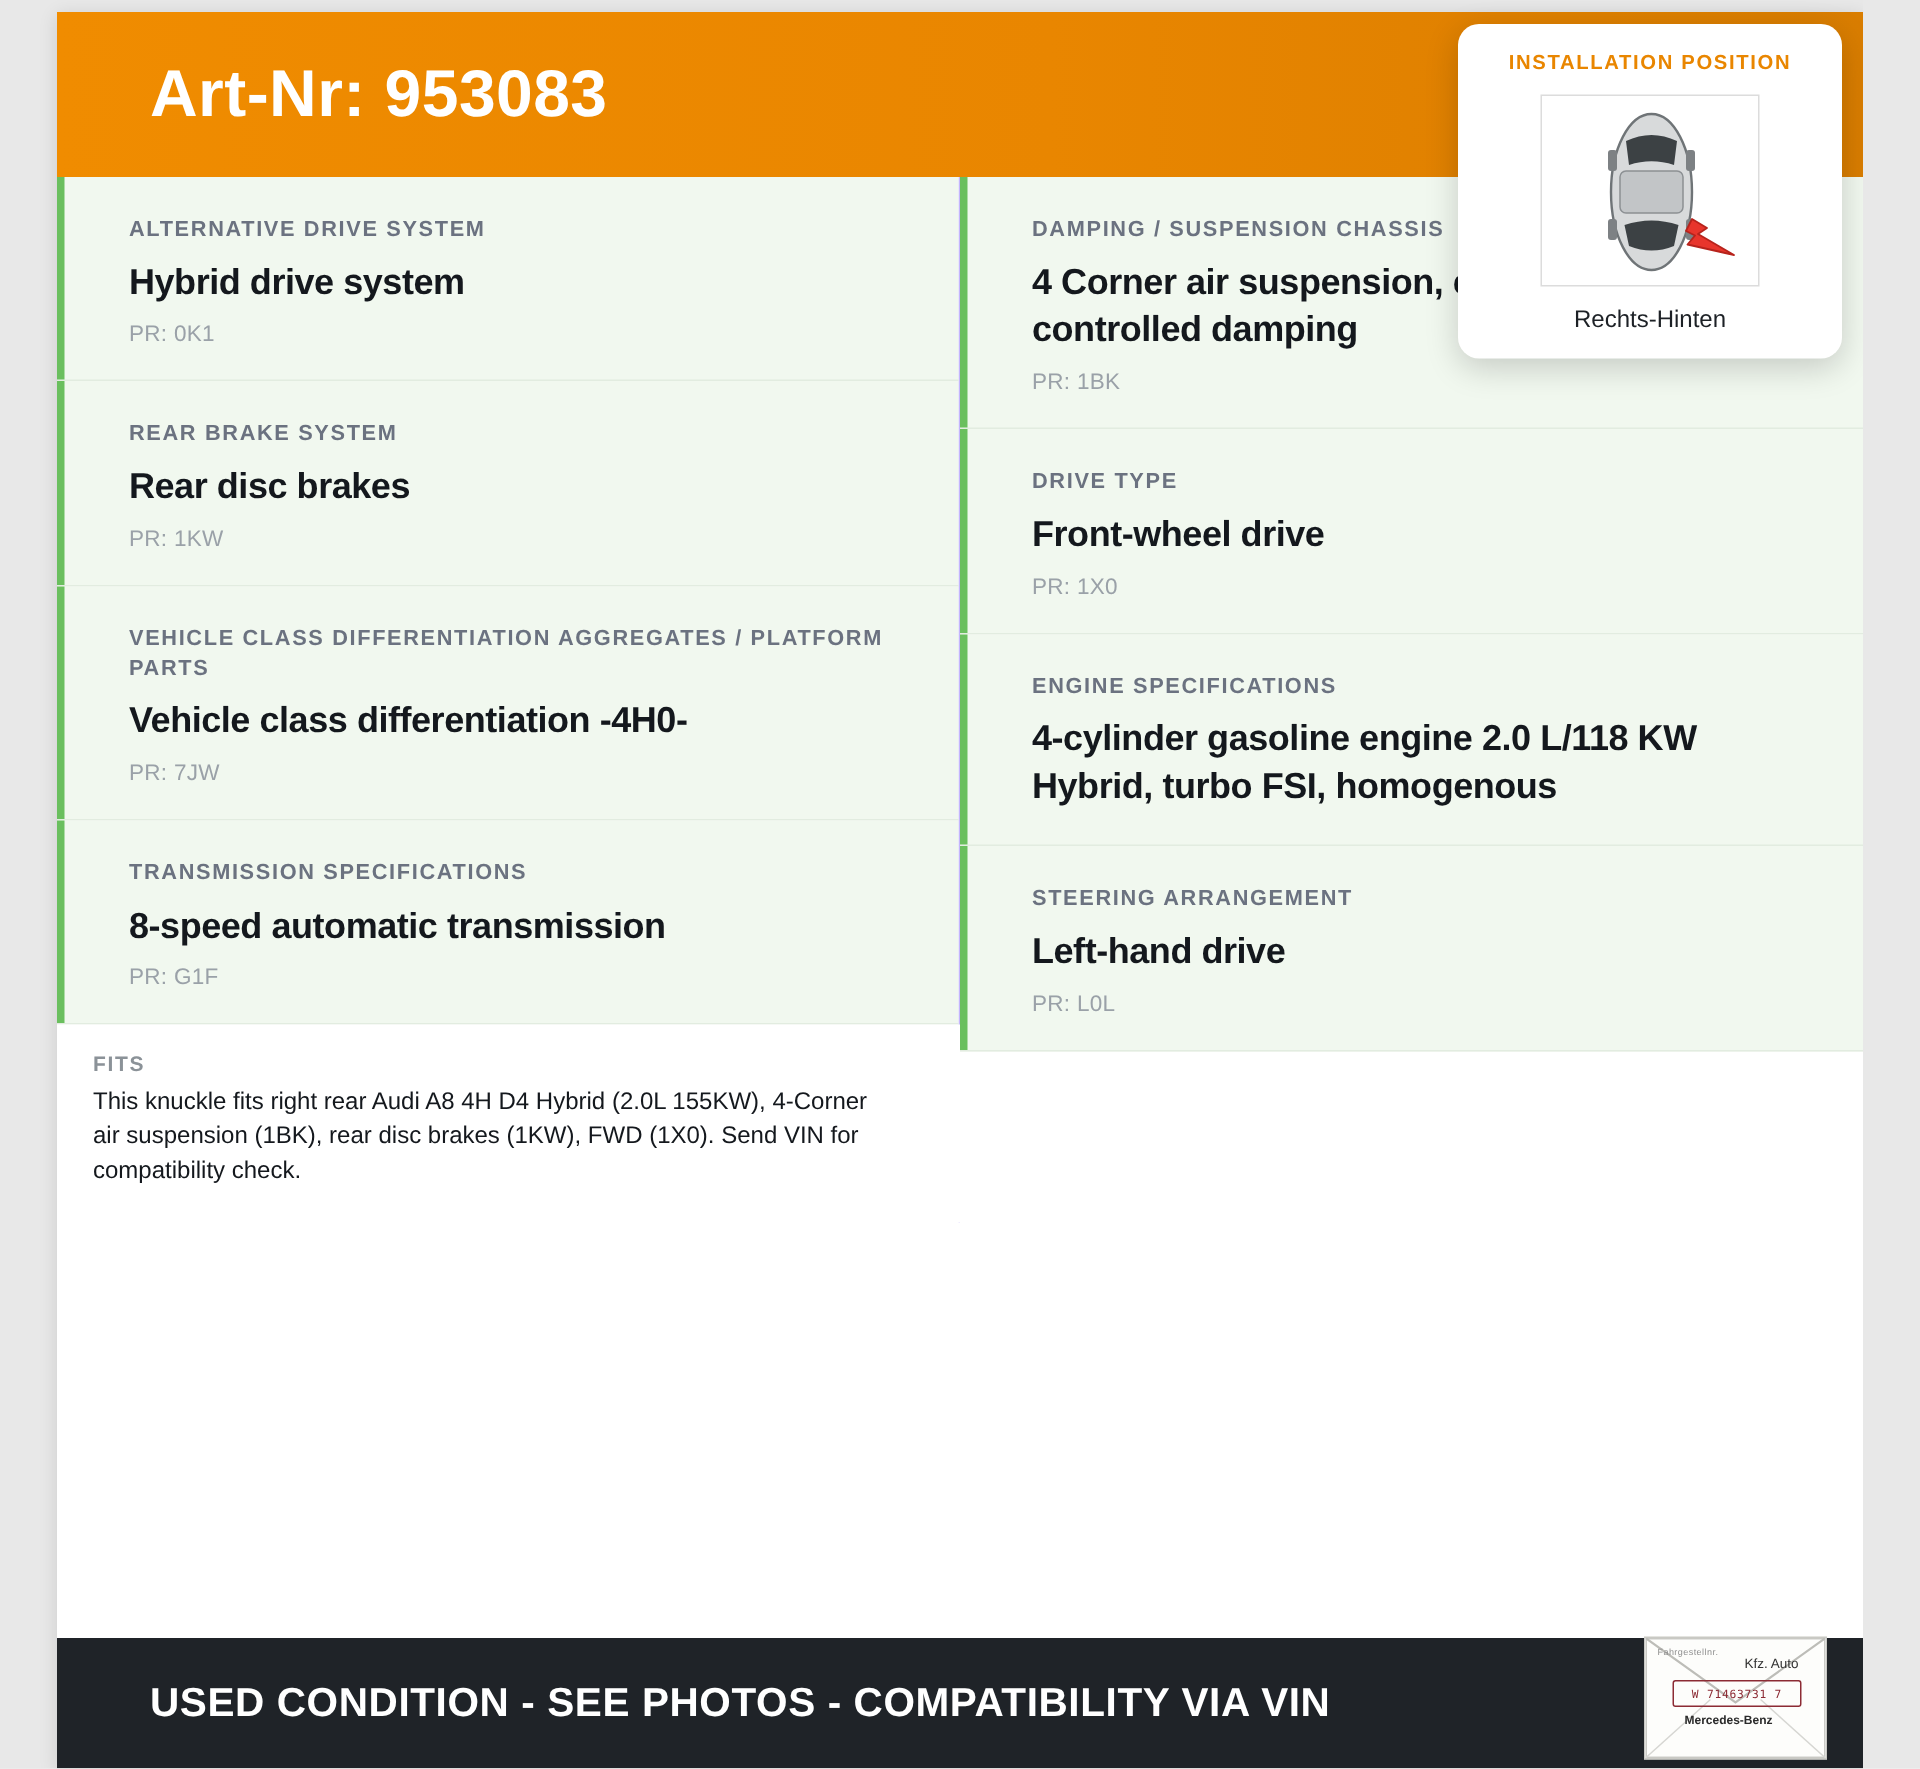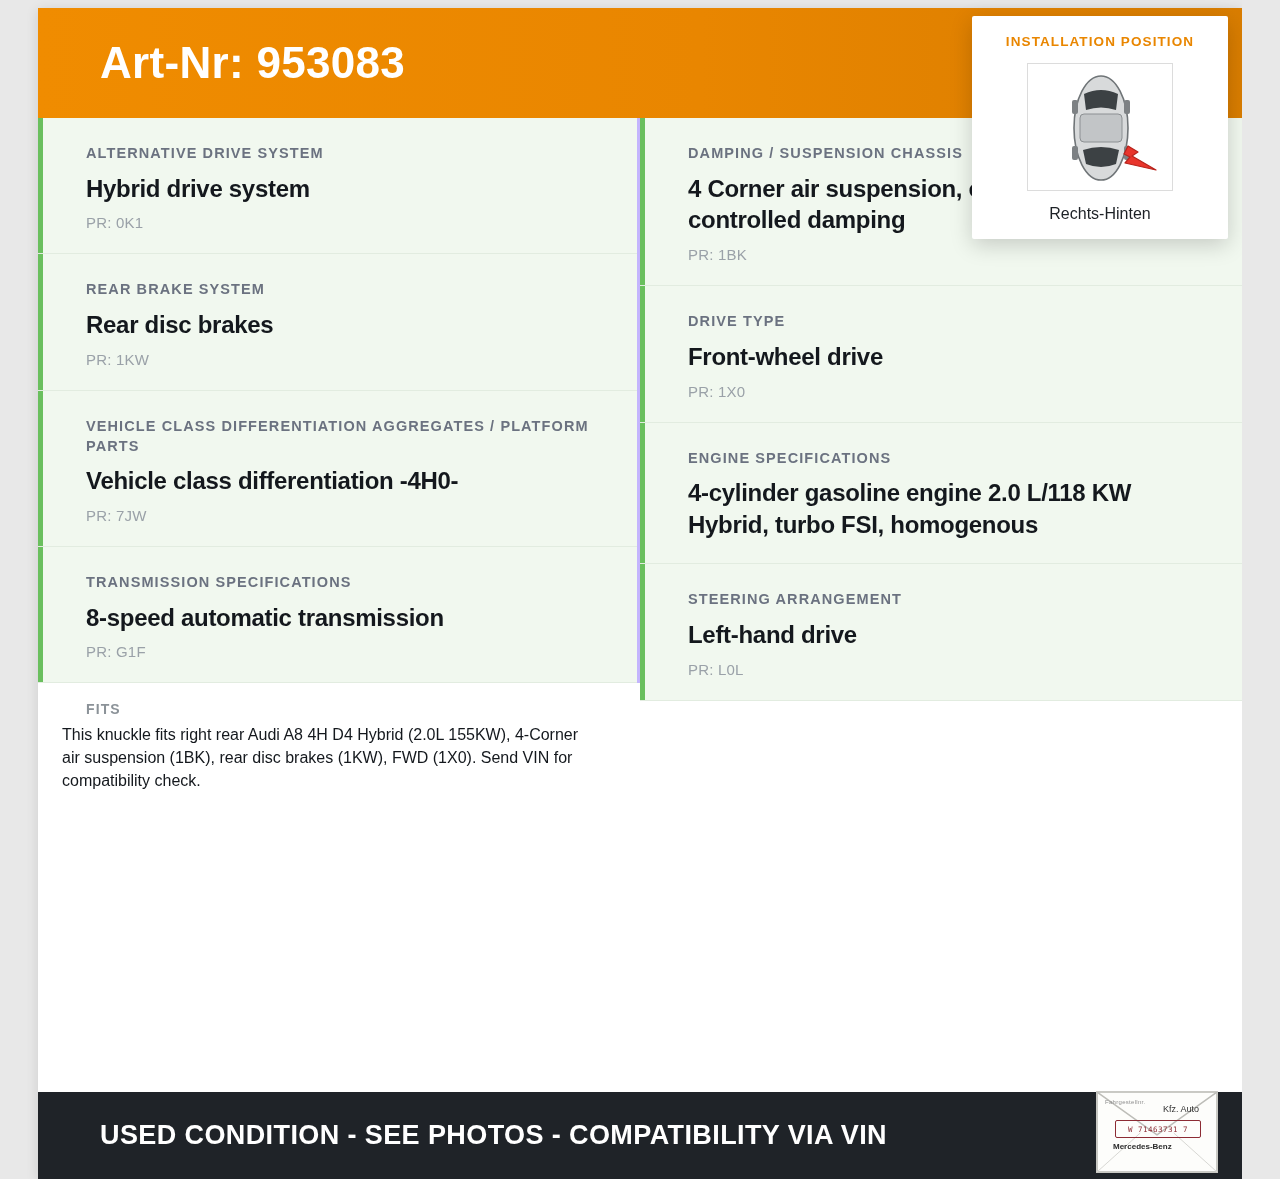--- a/index.html
+++ b/index.html
@@ -41,21 +41,21 @@
   
   .columns {
     display: flex;
     height: 980px;
     align-items: flex-start;
   }
   .col {
     width: 602px;
     position: relative;
   }
-  .col-left { border-right: 3px solid #c4b5fd; }
+  .col-left { border-right: 1px solid #c4b5fd; }
   .spec {
     position: relative;
     padding: 26px 46px 22px 48px;
     background: #f1f8ef;
     border-bottom: 1px solid #e2ece0;
   }
   .spec::before {
     content: "";
     position: absolute;
     left: 0; top: 0; bottom: 0;
@@ -92,21 +92,20 @@
     background: #ffffff;
     width: 602px;
   }
   .fits-label {
     color: #8b9298;
     font-size: 14px;
     font-weight: bold;
     letter-spacing: 1.1px;
     text-transform: uppercase;
     margin-bottom: 7px;
-    margin-left: 24px;
   }
   .fits-text {
     color: #14181d;
     font-size: 16px;
     font-weight: normal;
     line-height: 1.42;
   }
   
   .footer {
     position: absolute;
@@ -155,38 +154,38 @@
   }
   .stamp-top {
     position: absolute;
     left: 8px; top: 7px;
     font-size: 6px;
     color: #8f8f8f;
     letter-spacing: 0.3px;
   }
   .stamp-brand {
     position: absolute;
-    left: 16px; top: 50px;
+    left: 26px; top: 50px;
     font-size: 8px;
     color: #2b2b2b;
     font-weight: bold;
   }
   .stamp-mark {
     position: absolute;
     right: 18px; top: 12px;
     font-size: 9px;
     color: #333;
   }
   
   .install-card {
     position: absolute;
     left: 972px; top: 16px;
     width: 256px;
     background: #ffffff;
-    border-radius: 2px;
+    border-radius: 14px;
     box-shadow: 0 6px 22px rgba(0,0,0,0.18);
     padding: 18px 14px 16px 14px;
     text-align: center;
     z-index: 20;
   }
   .install-title {
     color: #e98600;
     font-size: 13.5px;
     font-weight: bold;
     letter-spacing: 1.1px;

